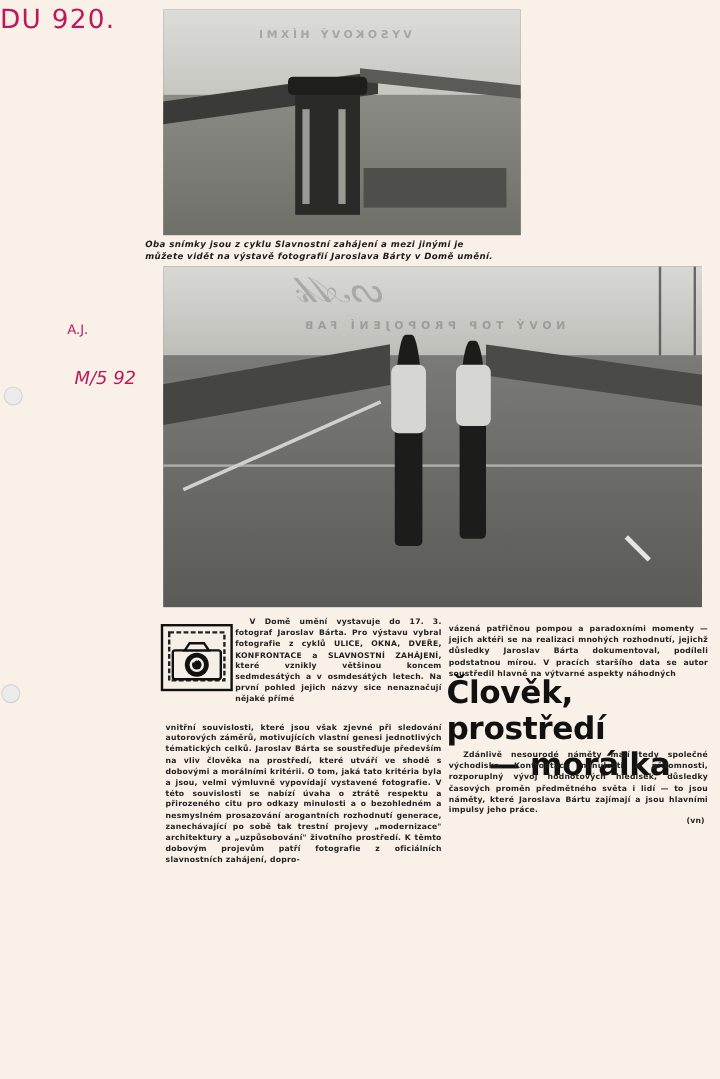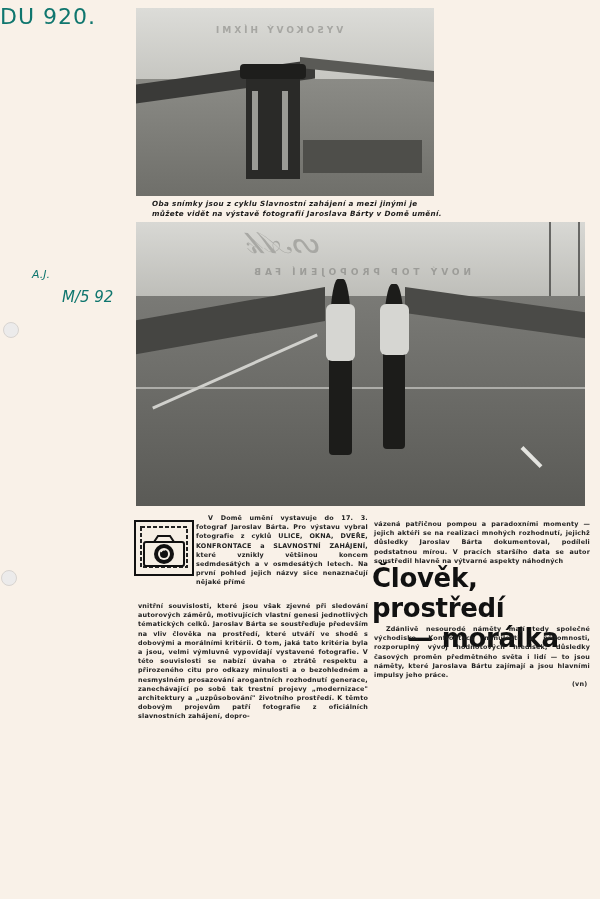--- a/index.html
+++ b/index.html
@@ -3,21 +3,21 @@
 <meta charset="utf-8">
 <style>
   html, body { margin:0; padding:0; }
   body {
     width:600px; height:899px; position:relative; overflow:hidden;
     background:#f9f1e8;
     font-family:"DejaVu Sans", sans-serif;
   }
   .abs { position:absolute; }
   .hand {
-    font-family:"DejaVu Sans", sans-serif; color:#0f766e; font-weight:normal;
+    font-family:"DejaVu Sans", sans-serif; color:#be185d; font-weight:normal;
   }
   .punch { width:14px; height:14px; border-radius:50%; background:#ecebeb; border:1px solid #d8d4d0; }
   .photo {
     background:#8d8d8d; overflow:hidden;
   }
   
   .p1-sky { left:0; top:0; width:100%; height:42%; background:linear-gradient(#dcdcd8,#c4c4bf); }
   .p1-road { left:0; top:38%; width:100%; height:62%; background:linear-gradient(#8b8b86,#6f6f6a); }
   .p1-rail { left:0; top:34%; width:60%; height:10%; background:#3a3a38; transform:skewY(-8deg); }
   .p1-rail2 { right:0; top:30%; width:45%; height:6%; background:#5a5a56; transform:skewY(6deg); }
@@ -57,42 +57,42 @@
   .headline {
     font-family:"DejaVu Sans", sans-serif; font-weight:900; color:#111;
     font-size:26px; line-height:30px; letter-spacing:-.3px;
   }
   .camera-box { border:2px solid #111; background:#f6efe5; }
 </style>
 </head>
 <body>
 
 <div class="abs hand" style="left:0;top:4px;font-size:22px;letter-spacing:1px;">DU 920.</div>
-<div class="abs hand" style="left:32px;top:268px;font-size:11px;font-style:italic;">A.J.</div>
-<div class="abs hand" style="left:62px;top:288px;font-size:15px;font-style:italic;">M/5 92</div>
+<div class="abs hand" style="left:56px;top:268px;font-size:11px;">A.J.</div>
+<div class="abs hand" style="left:62px;top:306px;font-size:15px;font-style:italic;">M/5 92</div>
 
 <div class="abs punch" style="left:3px;top:322px;"></div>
 <div class="abs punch" style="left:1px;top:570px;"></div>
 
 <div>
 
   <div class="abs photo" style="left:136px;top:8px;width:298px;height:188px;">
     <div class="abs p1-sky"></div>
     <div class="abs p1-banner">VYSOKOVÝ HÍXMI</div>
     <div class="abs p1-road"></div>
     <div class="abs p1-rail"></div>
     <div class="abs p1-rail2"></div>
     <div class="abs p1-shadow"></div>
     <div class="abs p1-pillar"></div>
     <div class="abs p1-pillar-l"></div>
     <div class="abs p1-pillar-r"></div>
     <div class="abs p1-cap"></div>
   </div>
 
-  <div class="abs caption" style="left:152px;top:199px;width:298px;">Oba snímky jsou z cyklu Slavnostní zahájení a mezi jinými je můžete vidět na výstavě fotografií Jaroslava Bárty v Domě umění.</div>
+  <div class="abs caption" style="left:121px;top:199px;width:298px;">Oba snímky jsou z cyklu Slavnostní zahájení a mezi jinými je můžete vidět na výstavě fotografií Jaroslava Bárty v Domě umění.</div>
 
   <div class="abs photo" style="left:136px;top:222px;width:449px;height:284px;">
     <div class="abs p2-sky"></div>
     <div class="abs p2-script">ᔕ𝒜𝓀</div>
     <div class="abs p2-bg-text">NOVÝ TOP PROPOJENÍ FAB</div>
     <div class="abs p2-tree"></div>
     <div class="abs p2-road"></div>
     <div class="abs p2-rail-l"></div>
     <div class="abs p2-rail-r"></div>
     <div class="abs p2-edge"></div>

